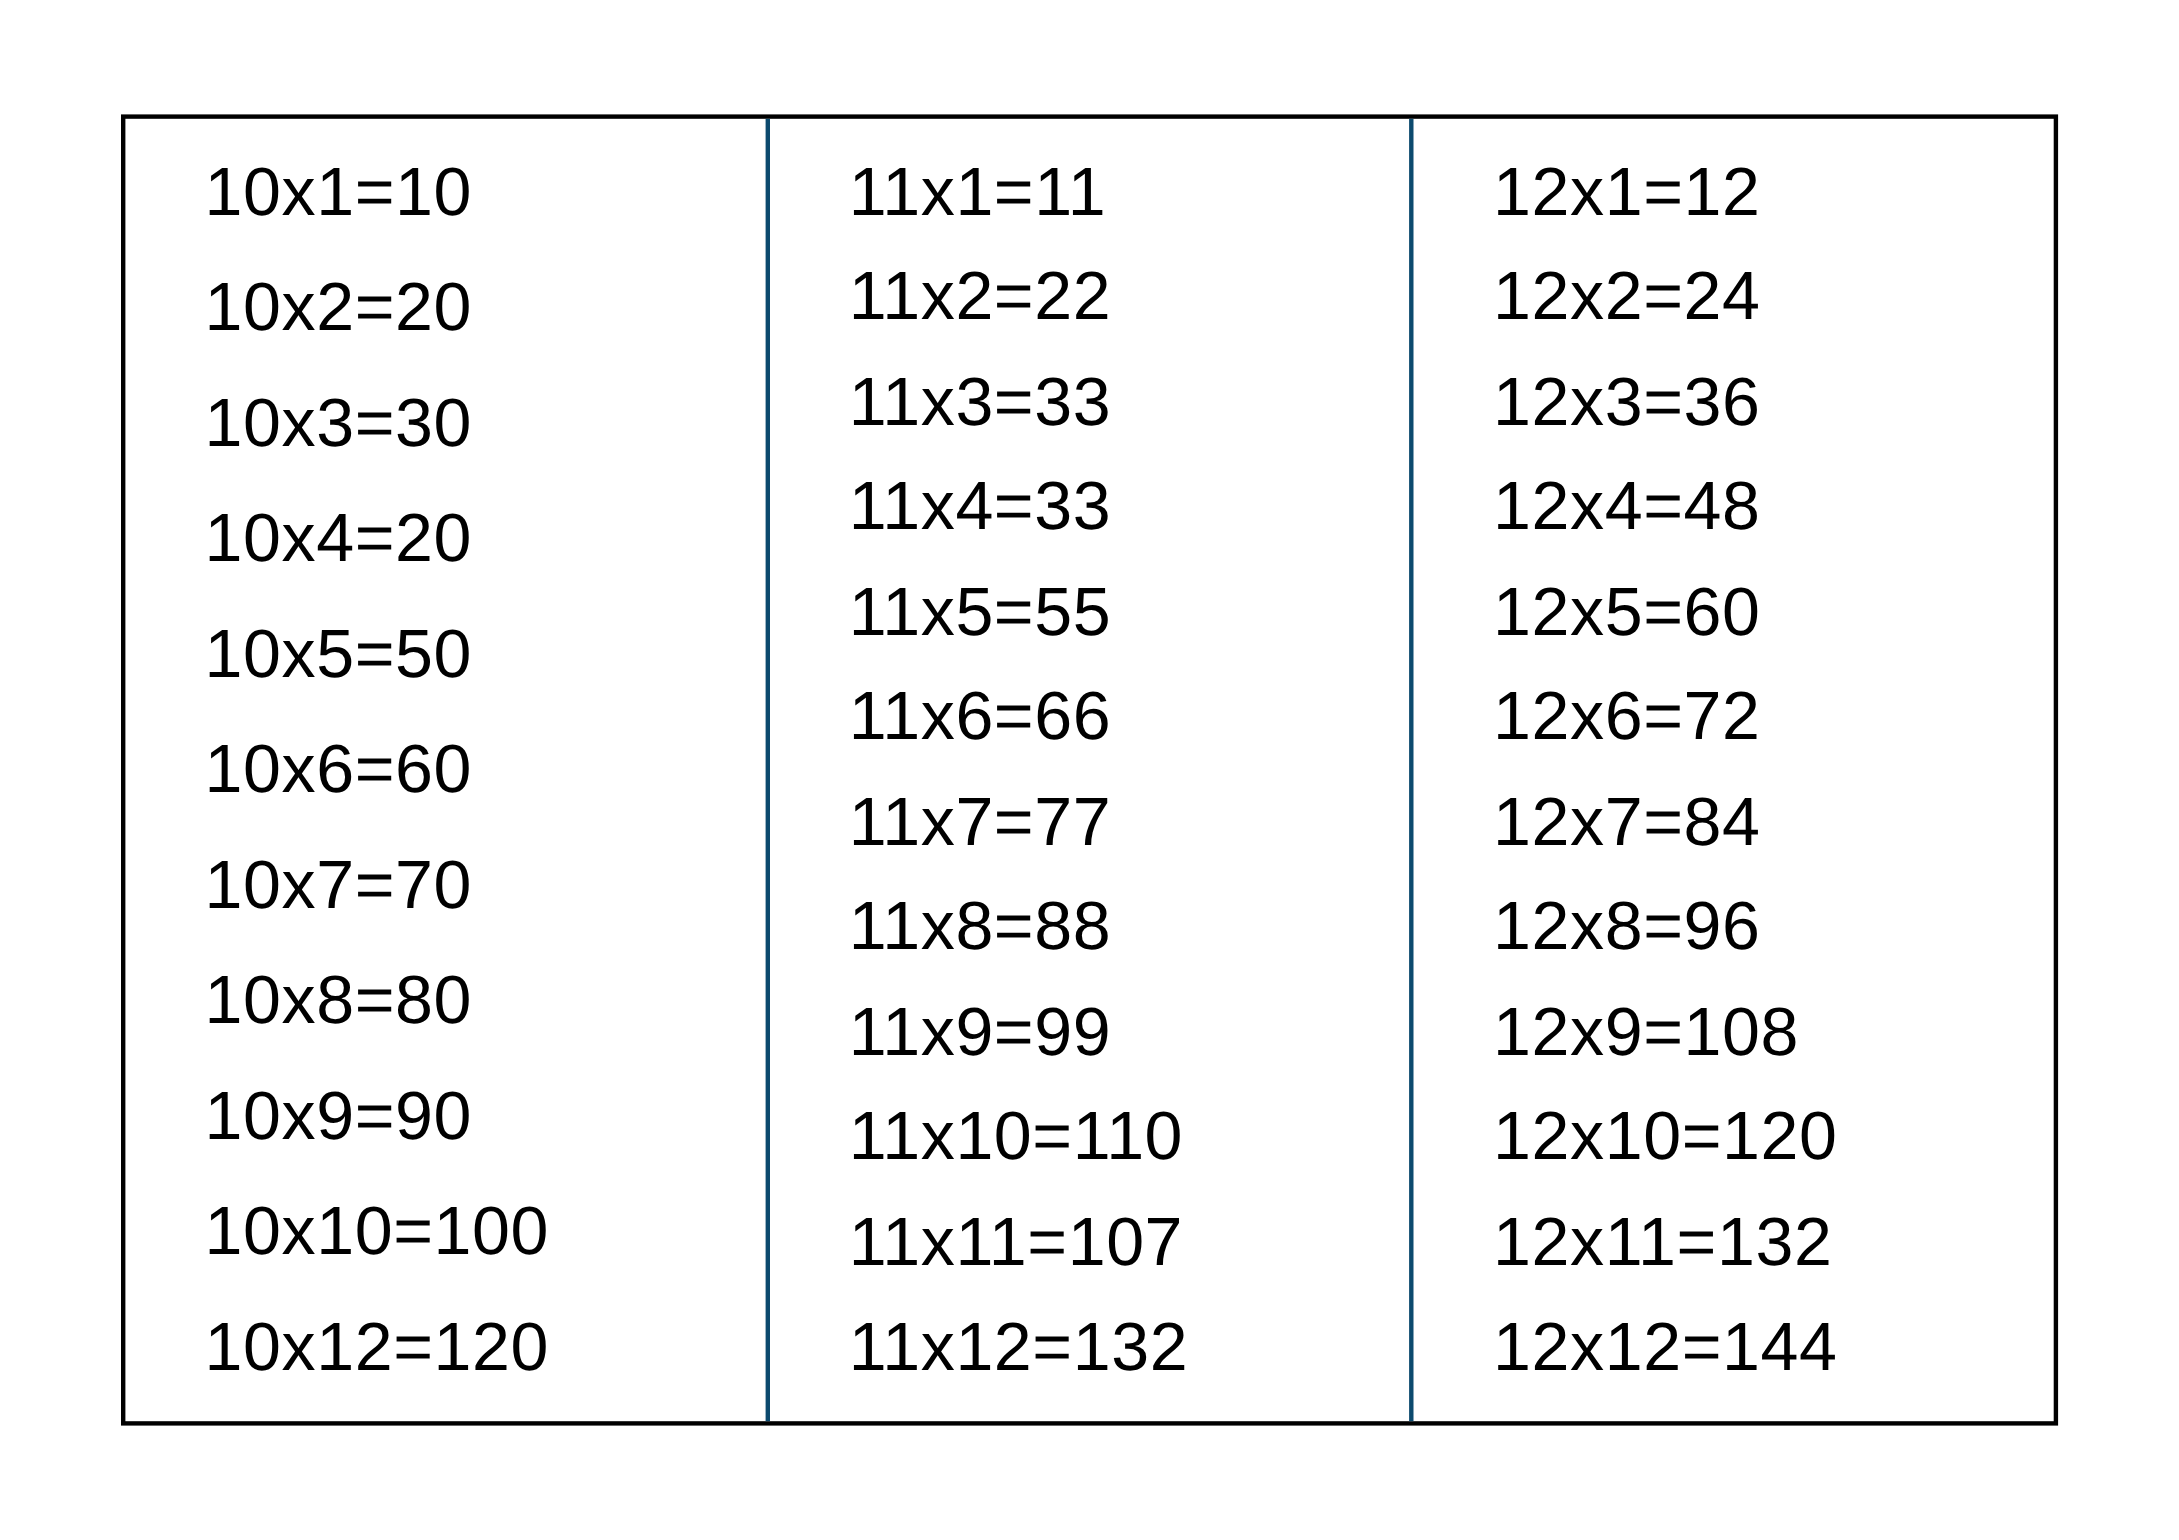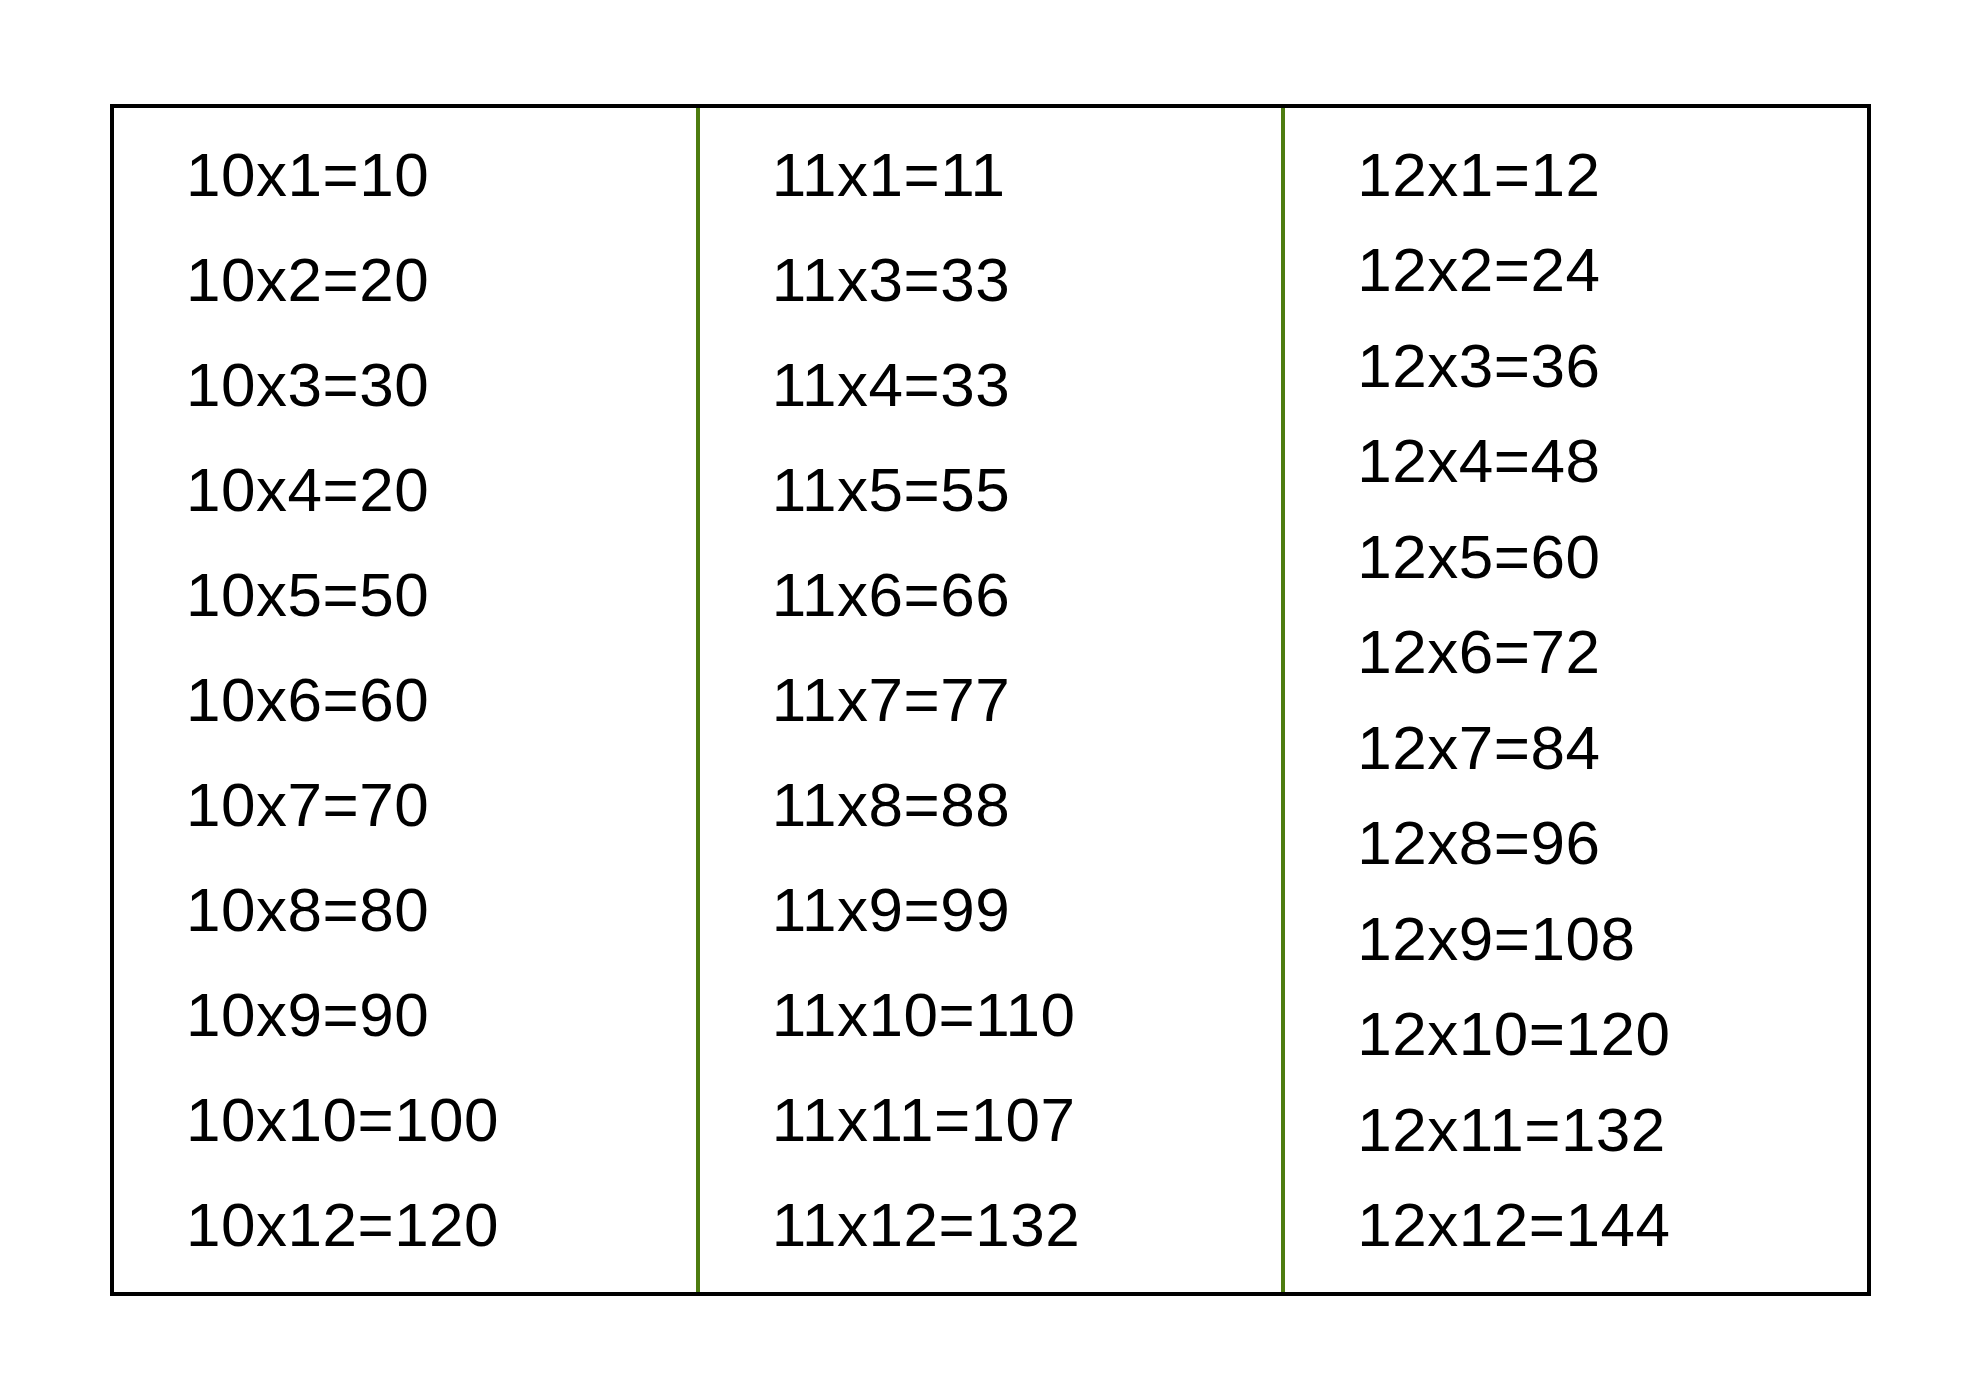--- a/index.html
+++ b/index.html
@@ -27,21 +27,21 @@
   }
   .col {
     flex: 1 1 0;
     box-sizing: border-box;
     padding: 36px 24px 36px 72px;
     display: flex;
     flex-direction: column;
     justify-content: space-between;
   }
   .col + .col {
-    border-left: 4px solid #4d7c0f;
+    border-left: 4px solid #0c4a6e;
   }
   .row {
     font-size: 62px;
     line-height: 1;
     white-space: nowrap;
     letter-spacing: 0.5px;
   }
 </style>
 </head>
 <body>
@@ -58,20 +58,21 @@
       <div class="row">10x6=60</div>
       <div class="row">10x7=70</div>
       <div class="row">10x8=80</div>
       <div class="row">10x9=90</div>
       <div class="row">10x10=100</div>
       <div class="row">10x12=120</div>
     </div>
 
     <div class="col">
       <div class="row">11x1=11</div>
+      <div class="row">11x2=22</div>
       <div class="row">11x3=33</div>
       <div class="row">11x4=33</div>
       <div class="row">11x5=55</div>
       <div class="row">11x6=66</div>
       <div class="row">11x7=77</div>
       <div class="row">11x8=88</div>
       <div class="row">11x9=99</div>
       <div class="row">11x10=110</div>
       <div class="row">11x11=107</div>
       <div class="row">11x12=132</div>

